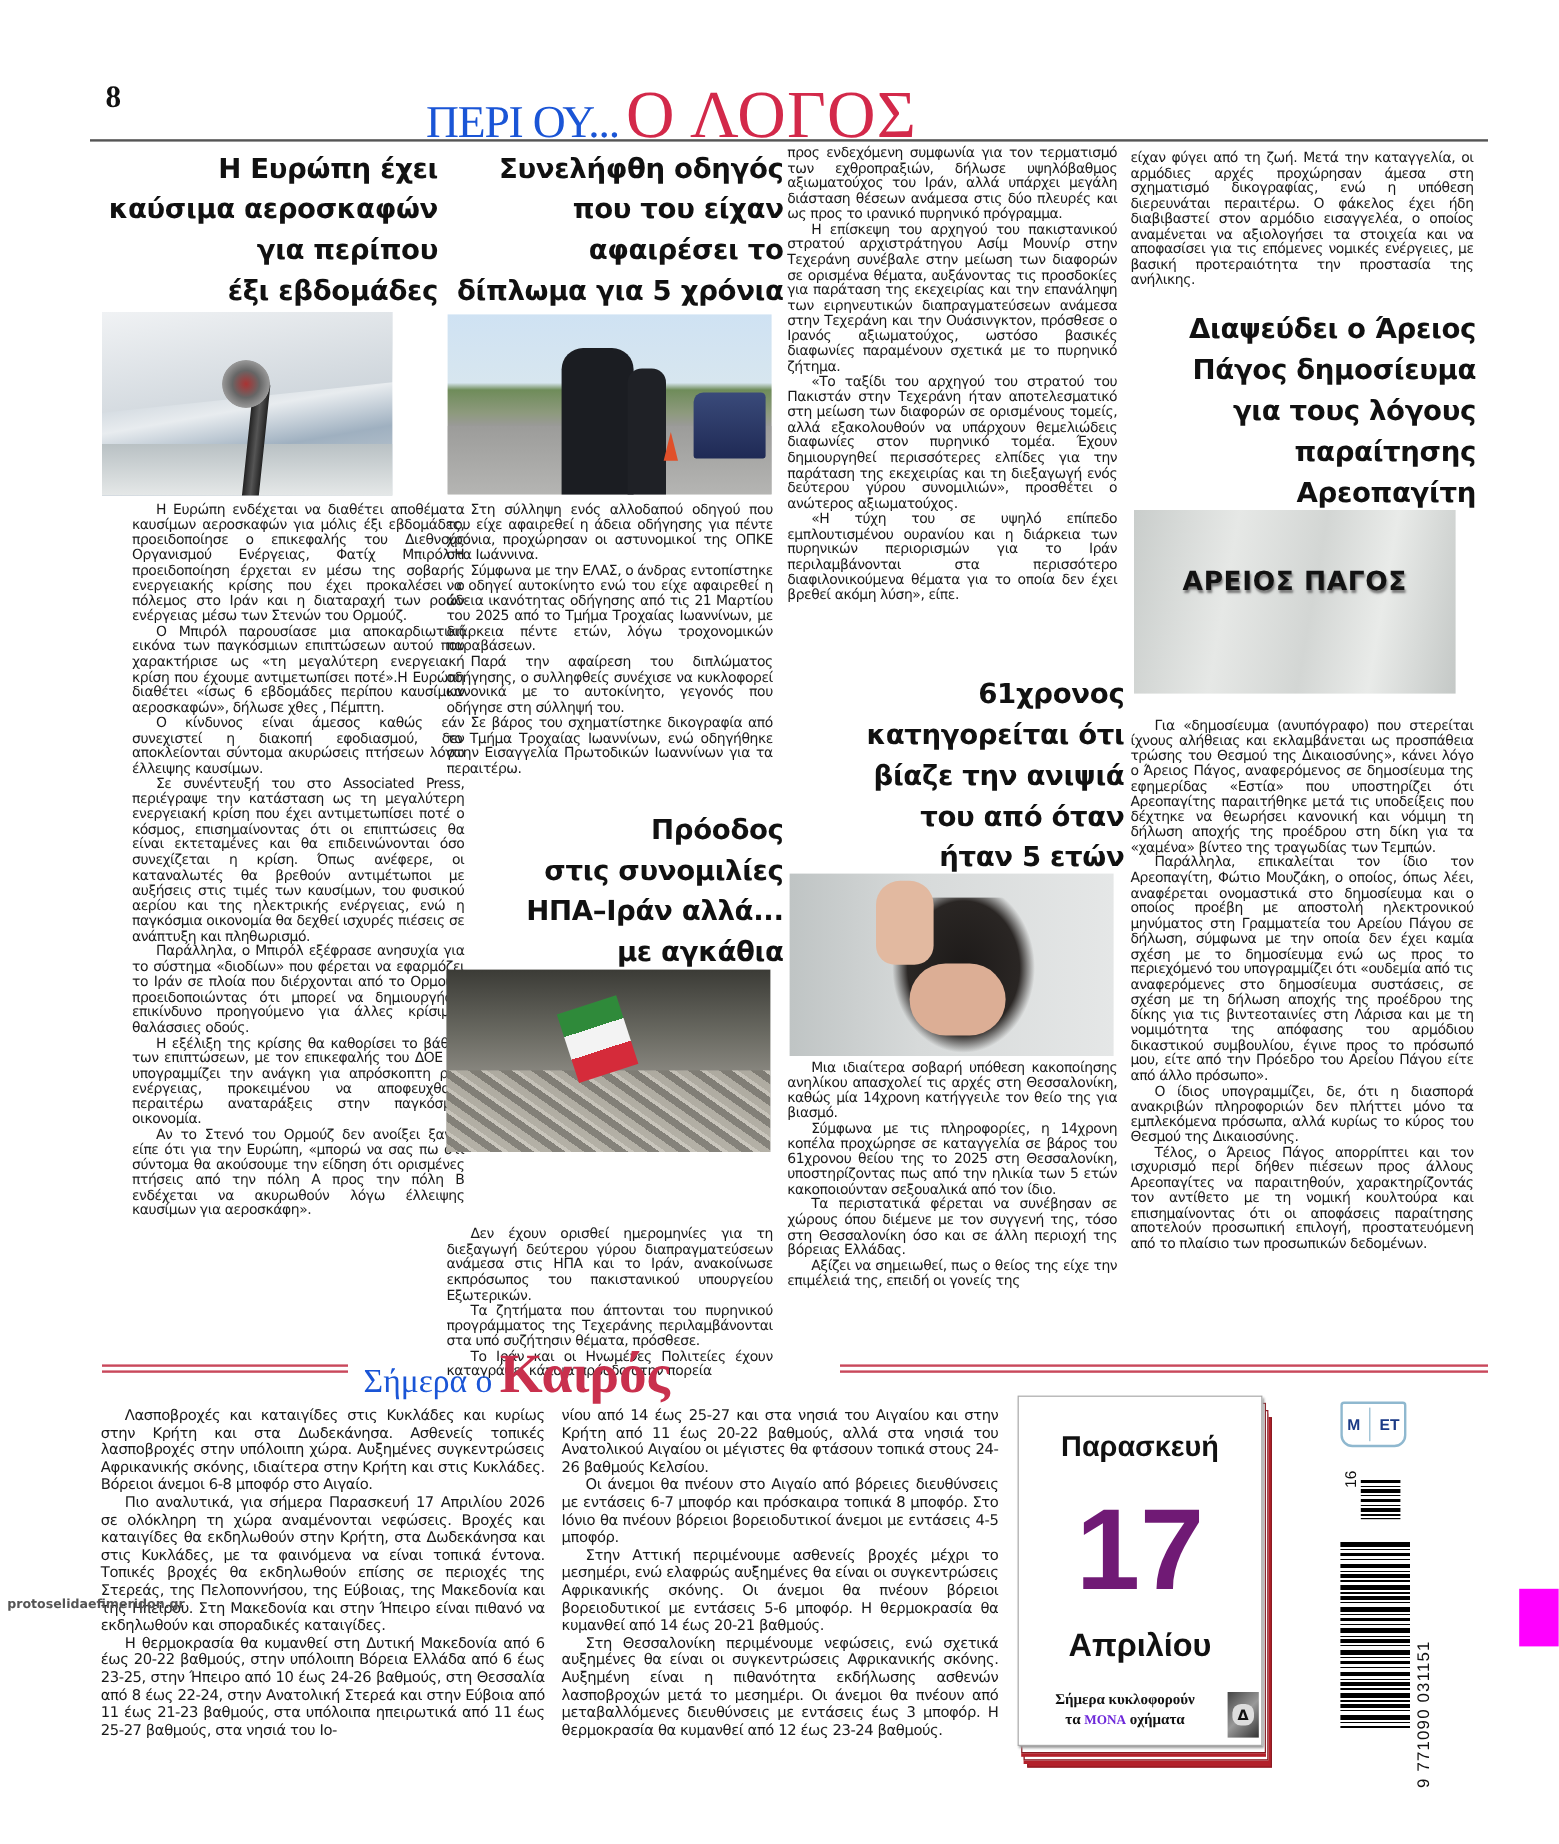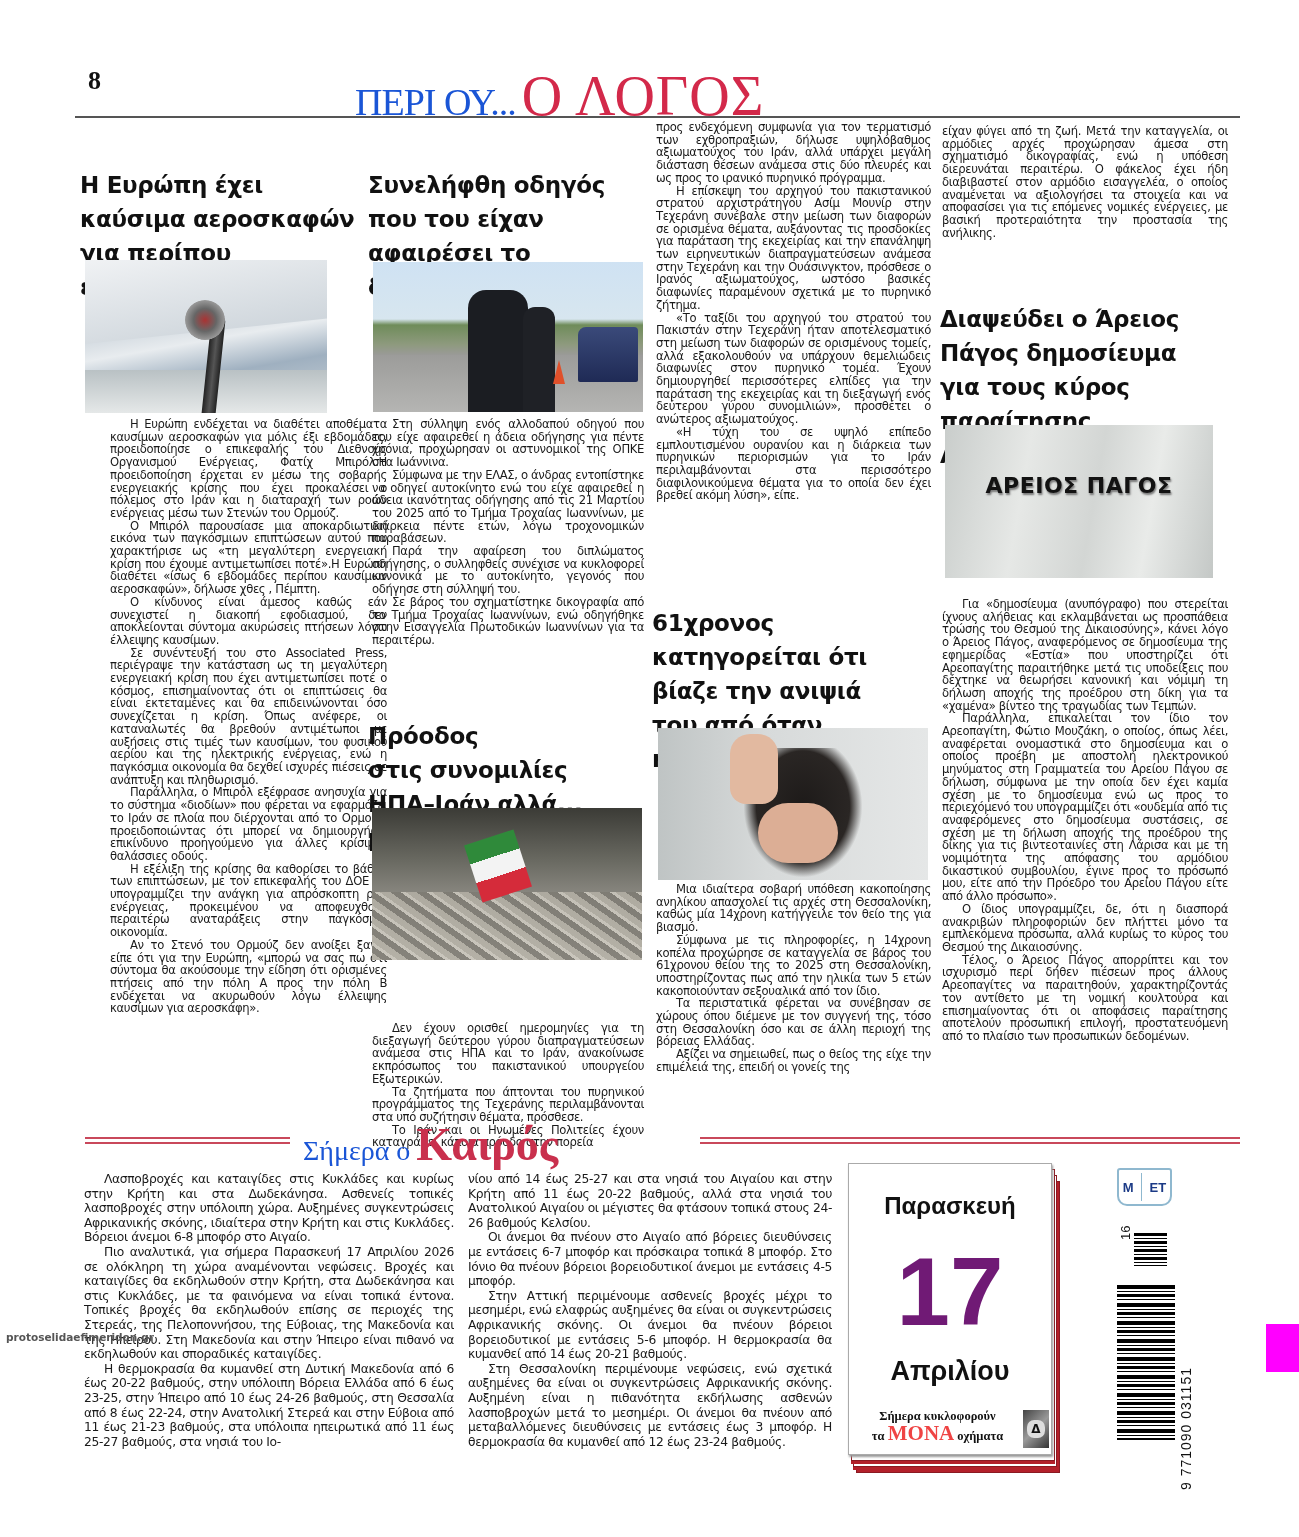--- a/index.html
+++ b/index.html
@@ -5,21 +5,21 @@
   * { box-sizing: border-box; margin: 0; padding: 0; }
   html, body { width: 1299px; height: 1537px; background: #ffffff; overflow: hidden; }
   body { position: relative; font-family: "DejaVu Sans", sans-serif; color: #111; }
   .abs { position: absolute; }
   .page-num { left: 88px; top: 66px; font-family: "Liberation Serif", serif; font-weight: bold; font-size: 26px; }
   .masthead { left: 355px; top: 64px; width: 600px; white-space: nowrap; font-family: "Liberation Serif", serif; }
   .masthead .blue { color: #1a55d6; font-size: 38px; letter-spacing: -1px; }
   .masthead .red { color: #d3294a; font-size: 56px; letter-spacing: 1px; margin-left: 6px; }
   .topline { left: 75px; top: 116px; width: 1165px; height: 2px; background: #555; }
 
-  .headline { font-family: "DejaVu Sans", sans-serif; font-weight: bold; text-align: left; color: #111; font-size: 23px; line-height: 34px; letter-spacing: -0.3px; margin-top: 44px; }
+  .headline { font-family: "DejaVu Sans", sans-serif; font-weight: bold; text-align: right; color: #111; font-size: 23px; line-height: 34px; letter-spacing: -0.3px; }
   .body { font-family: "DejaVu Sans", sans-serif; font-size: 11.6px; line-height: 12.7px; color: #1a1a1a; text-align: justify; letter-spacing: -0.35px; }
   .body p { text-indent: 20px; }
   .img { overflow: hidden; }
 
   
   .img-plane { background: linear-gradient(170deg, #dfe6ec 0%, #c7d0d8 35%, #e8ecef 52%, #9fb0c0 70%, #cfd6da 100%); }
   .img-plane .wing { position:absolute; left:0; top:0; width:100%; height:55%; background: linear-gradient(175deg, #f0f2f4 0%, #cfd6dc 100%); transform: skewY(-6deg); transform-origin: left top; }
   .img-plane .hose { position:absolute; left:118px; top:55px; width:14px; height:170px; background: linear-gradient(90deg,#222,#555,#222); transform: rotate(6deg); border-radius: 6px; }
   .img-plane .nozzle { position:absolute; left:100px; top:40px; width:40px; height:40px; border-radius: 50%; background: radial-gradient(circle,#a33 0%,#666 40%,#999 70%, transparent 72%); }
   .img-plane .ground { position:absolute; left:0; bottom:0; width:100%; height:28%; background: linear-gradient(180deg,#b9c1c4,#e5e8e8); }
@@ -53,21 +53,21 @@
   .cal-stack { left: 848px; top: 1163px; width: 212px; height: 322px; }
   .cal-sheet { position:absolute; width: 204px; height: 292px; background: #fff; border: 1px solid #aaa; }
   .cal-back1 { left: 8px; top: 18px; background:#b3202a; border-color:#8a1a22; }
   .cal-back2 { left: 5px; top: 12px; background:#fff; border-color:#8a1a22; box-shadow: 0 3px 0 #b3202a; }
   .cal-back3 { left: 3px; top: 6px; background:#fff; border-color:#8a1a22; box-shadow: 0 3px 0 #b3202a; }
   .cal-front { left: 0; top: 0; box-shadow: 1px 2px 2px #999; }
   .cal-day { position:absolute; left:0; top:28px; width:100%; text-align:center; font-family:"Liberation Sans", sans-serif; font-size:24px; font-weight:bold; color:#111; }
   .cal-num { position:absolute; left:0; top:78px; width:100%; text-align:center; font-family:"Liberation Sans", sans-serif; font-size:96px; font-weight:bold; color:#701a75; line-height:100px; }
   .cal-month { position:absolute; left:0; top:192px; width:100%; text-align:center; font-family:"Liberation Sans", sans-serif; font-size:27px; font-weight:bold; color:#111; }
   .cal-note { position:absolute; left:6px; top:244px; width:165px; font-family:"Liberation Serif", serif; font-weight:bold; font-size:12.5px; line-height:17px; color:#111; text-align:center; }
-  .cal-note .red { color:#ef4444; font-size:21px; }
+  .cal-note .red { color:#6d28d9; font-size:11px; }
   .cal-badge { position:absolute; left:174px; top:246px; width:26px; height:38px; background: linear-gradient(135deg,#444,#999 50%,#333); color:#111; font-weight:bold; font-size:15px; display:flex; align-items:center; justify-content:center; }
   .cal-badge span { background:#ddd; border-radius: 40%; width:18px; height:18px; display:flex; align-items:center; justify-content:center; font-size:12px; }
 
   .met-logo { left: 1117px; top: 1168px; width: 55px; height: 38px; border: 2px solid #8fb8cf; border-radius: 3px 3px 10px 10px; display:flex; align-items:center; justify-content:space-around; font-family:"Liberation Sans", sans-serif; font-weight:bold; font-size:13px; color:#1b3a86; }
   .met-logo .div { width:1px; height:28px; background:#8fb8cf; }
   .barcode-small { left: 1134px; top: 1233px; width: 33px; height: 33px; background: repeating-linear-gradient(180deg,#000 0 3px,#fff 3px 5px,#000 5px 6px,#fff 6px 8px); }
   .barcode-small-num { left: 1118px; top: 1240px; font-family:"Liberation Sans", sans-serif; font-size:13px; transform: rotate(-90deg); transform-origin: left top; }
   .barcode-main { left: 1117px; top: 1285px; width: 58px; height: 155px; background: repeating-linear-gradient(180deg,#000 0 4px,#fff 4px 6px,#000 6px 7px,#fff 7px 9px,#000 9px 12px,#fff 12px 14px,#000 14px 15px,#fff 15px 18px); }
   .barcode-num { left: 1178px; top: 1490px; font-family:"Liberation Sans", sans-serif; font-size:14px; letter-spacing:1px; transform: rotate(-90deg); transform-origin: left top; white-space: nowrap; }
 
@@ -174,21 +174,21 @@
   <p>Αξίζει να σημειωθεί, πως ο θείος της είχε την επιμέλειά της, επειδή οι γονείς της</p>
 </div>
 <div class="abs body" style="left:942px; top:125px; width:286px;">
   <p style="text-indent:0">είχαν φύγει από τη ζωή. Μετά την καταγγελία, οι αρμόδιες αρχές προχώρησαν άμεσα στη σχηματισμό δικογραφίας, ενώ η υπόθεση διερευνάται περαιτέρω. Ο φάκελος έχει ήδη διαβιβαστεί στον αρμόδιο εισαγγελέα, ο οποίος αναμένεται να αξιολογήσει τα στοιχεία και να αποφασίσει για τις επόμενες νομικές ενέργειες, με βασική προτεραιότητα την προστασία της ανήλικης.</p>
 </div>
 
 <div class="abs" style="left:940px; top:258px; width:290px;">
   <div class="headline">
     <div>Διαψεύδει ο Άρειος</div>
     <div>Πάγος δημοσίευμα</div>
-    <div>για τους κύρος</div>
+    <div>για τους λόγους</div>
     <div>παραίτησης</div>
     <div>Αρεοπαγίτη</div>
   </div>
 </div>
 <div class="abs img img-areios" style="left:945px; top:425px; width:268px; height:153px;">
   <div class="sign">ΑΡΕΙΟΣ ΠΑΓΟΣ</div>
 </div>
 <div class="abs body" style="left:942px; top:598px; width:286px;">
   <p>Για «δημοσίευμα (ανυπόγραφο) που στερείται ίχνους αλήθειας και εκλαμβάνεται ως προσπάθεια τρώσης του Θεσμού της Δικαιοσύνης», κάνει λόγο ο Άρειος Πάγος, αναφερόμενος σε δημοσίευμα της εφημερίδας «Εστία» που υποστηρίζει ότι Αρεοπαγίτης παραιτήθηκε μετά τις υποδείξεις που δέχτηκε να θεωρήσει κανονική και νόμιμη τη δήλωση αποχής της προέδρου στη δίκη για τα «χαμένα» βίντεο της τραγωδίας των Τεμπών.</p>
   <p>Παράλληλα, επικαλείται τον ίδιο τον Αρεοπαγίτη, Φώτιο Μουζάκη, ο οποίος, όπως λέει, αναφέρεται ονομαστικά στο δημοσίευμα και ο οποίος προέβη με αποστολή ηλεκτρονικού μηνύματος στη Γραμματεία του Αρείου Πάγου σε δήλωση, σύμφωνα με την οποία δεν έχει καμία σχέση με το δημοσίευμα ενώ ως προς το περιεχόμενό του υπογραμμίζει ότι «ουδεμία από τις αναφερόμενες στο δημοσίευμα συστάσεις, σε σχέση με τη δήλωση αποχής της προέδρου της δίκης για τις βιντεοταινίες στη Λάρισα και με τη νομιμότητα της απόφασης του αρμόδιου δικαστικού συμβουλίου, έγινε προς το πρόσωπό μου, είτε από την Πρόεδρο του Αρείου Πάγου είτε από άλλο πρόσωπο».</p>

